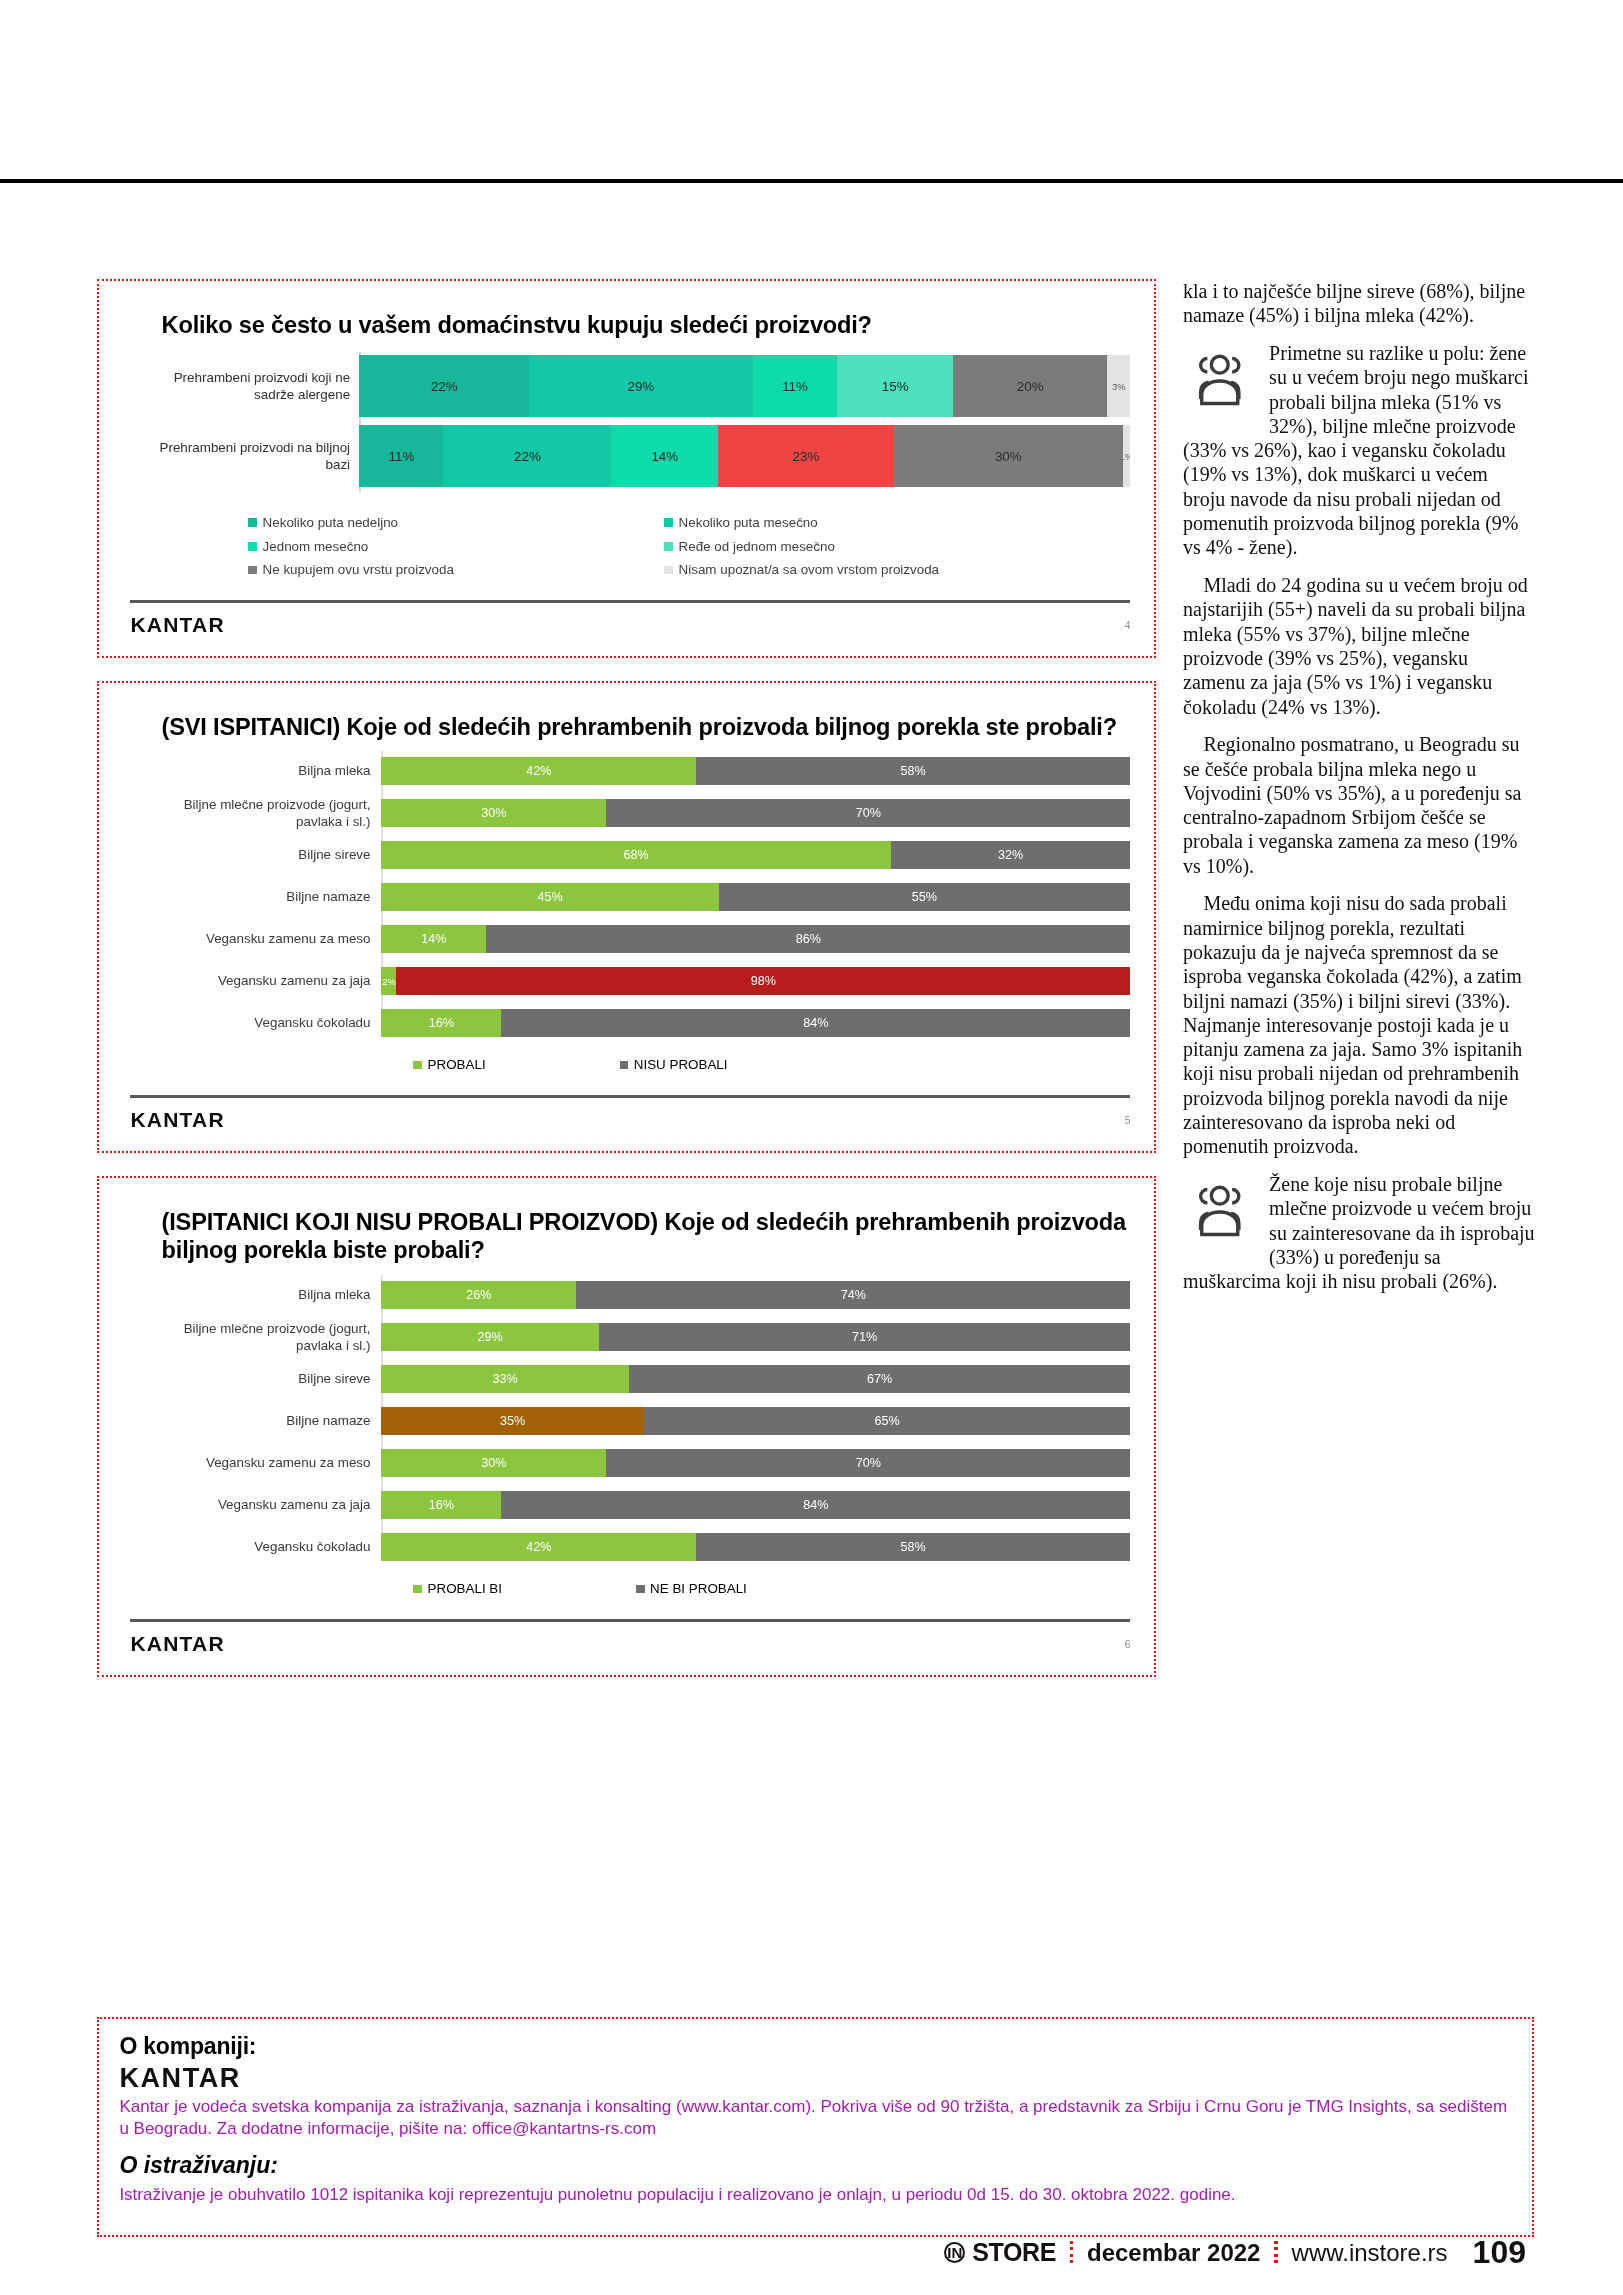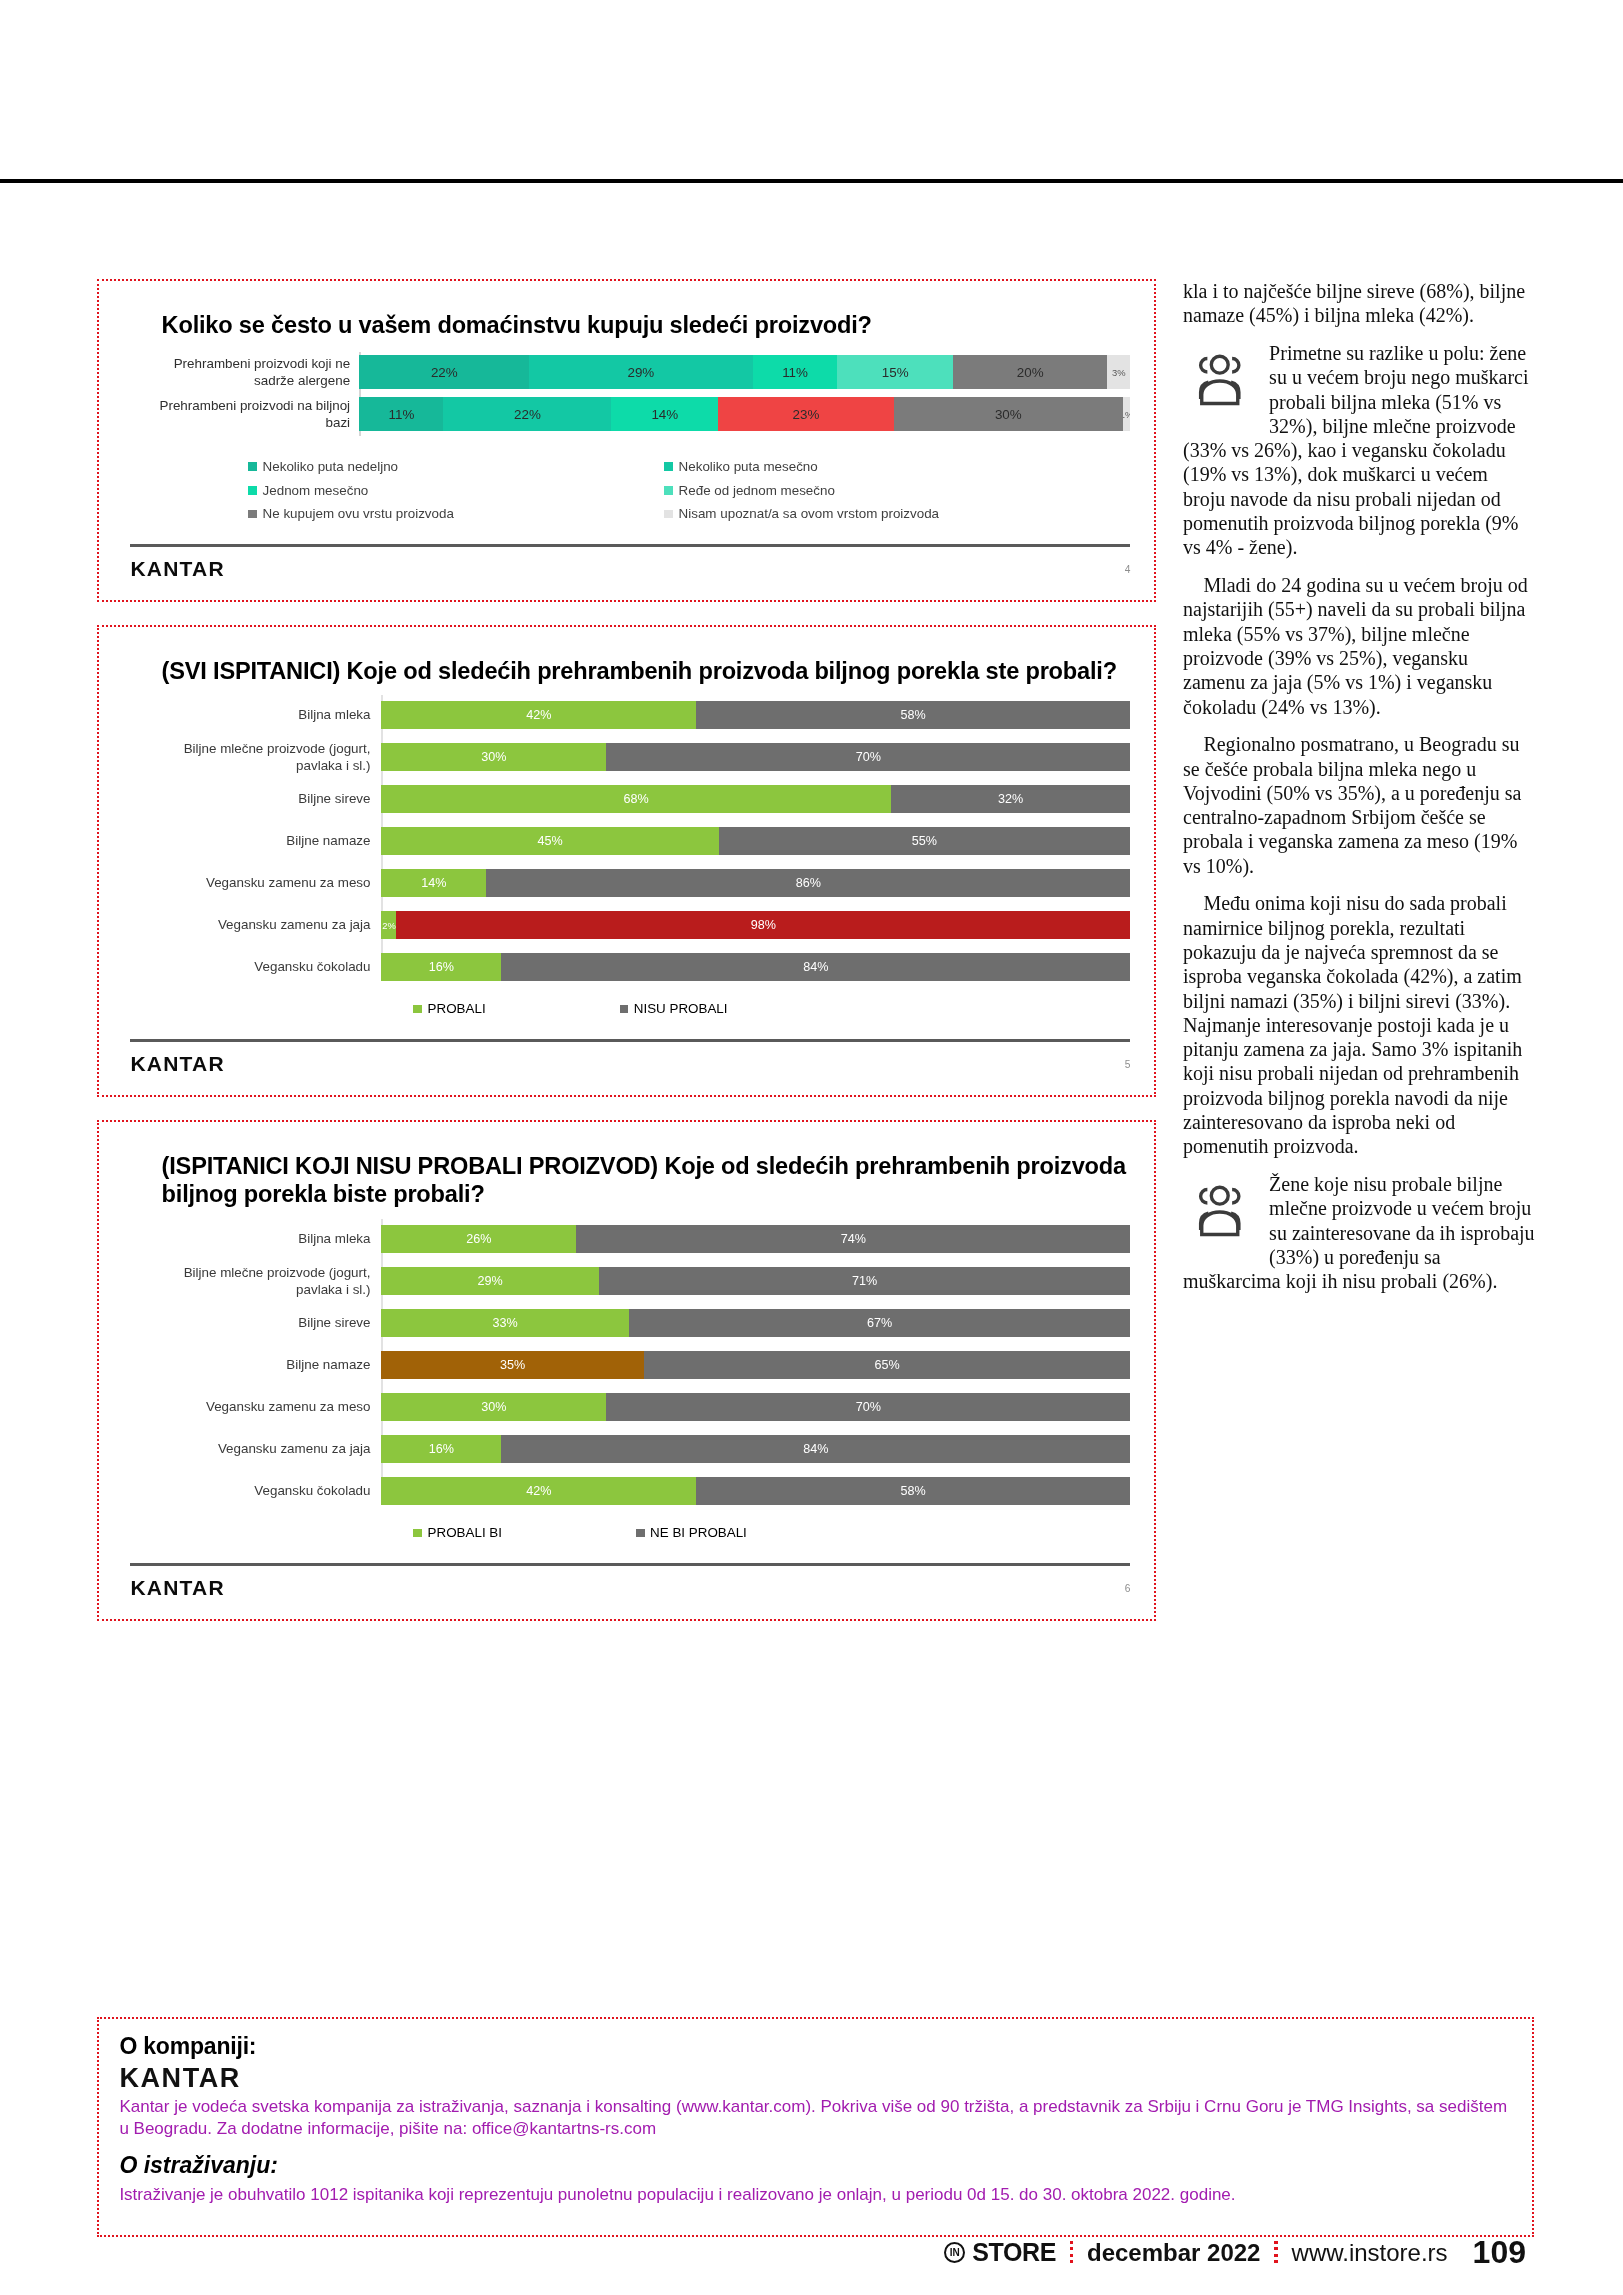--- a/index.html
+++ b/index.html
@@ -71,21 +71,21 @@
   .c1-axis {
     position:absolute; left:229px; top:-3.1px; bottom:-4.7px;
     width:1.6px; background:#d6d6d6;
   }
   .c1-row { display:flex; align-items:center; margin-bottom:7.9px; position:relative; }
   .c1-label {
     position:absolute; right:100%; width:225px; padding-right:9.4px;
     text-align:right; font-size:13.4px; color:#2f2f2f; line-height:1.28;
     box-sizing:border-box;
   }
-  .c1-bar { display:flex; height:34px; width:100%; }
+  .c1-bar { display:flex; height:62px; width:100%; }
   .seg {
     display:flex; align-items:center; justify-content:center;
     font-size:13.4px; color:#2b2b2b; overflow:hidden; white-space:nowrap;
   }
   .c1-legend {
     display:flex; flex-wrap:wrap; margin:28px 0 0 118px; width:832px;
   }
   .c1-legend .legend-item { width:50%; box-sizing:border-box; }
 
   
@@ -144,21 +144,21 @@
   .pagefoot {
     position:absolute; left:0; right:0; top:2234px;
     display:flex; align-items:center; justify-content:flex-end;
     padding-right:97px; gap:14px;
   }
   .pf-logo { display:flex; align-items:center; gap:7px; }
   .pf-mark {
     width:21px; height:21px; border-radius:50%;
     border:2.4px solid #111; box-sizing:border-box;
     display:flex; align-items:center; justify-content:center;
-    font-size:10px; font-weight:bold; color:#111;
+    font-size:15px; font-weight:bold; color:#111;
   }
   .pf-store { font-weight:bold; font-size:25px; letter-spacing:-0.4px; color:#111; }
   .pf-dots {
     width:3.1px; height:23.6px;
     background:repeating-linear-gradient(#e1131d 0 3.1px, transparent 3.1px 6.3px);
   }
   .pf-txt { font-weight:bold; font-size:24px; color:#111; }
   .pf-url { font-size:24px; color:#111; }
   .pf-num { font-weight:bold; font-size:32px; color:#111; margin-left:11px; }
 </style>

